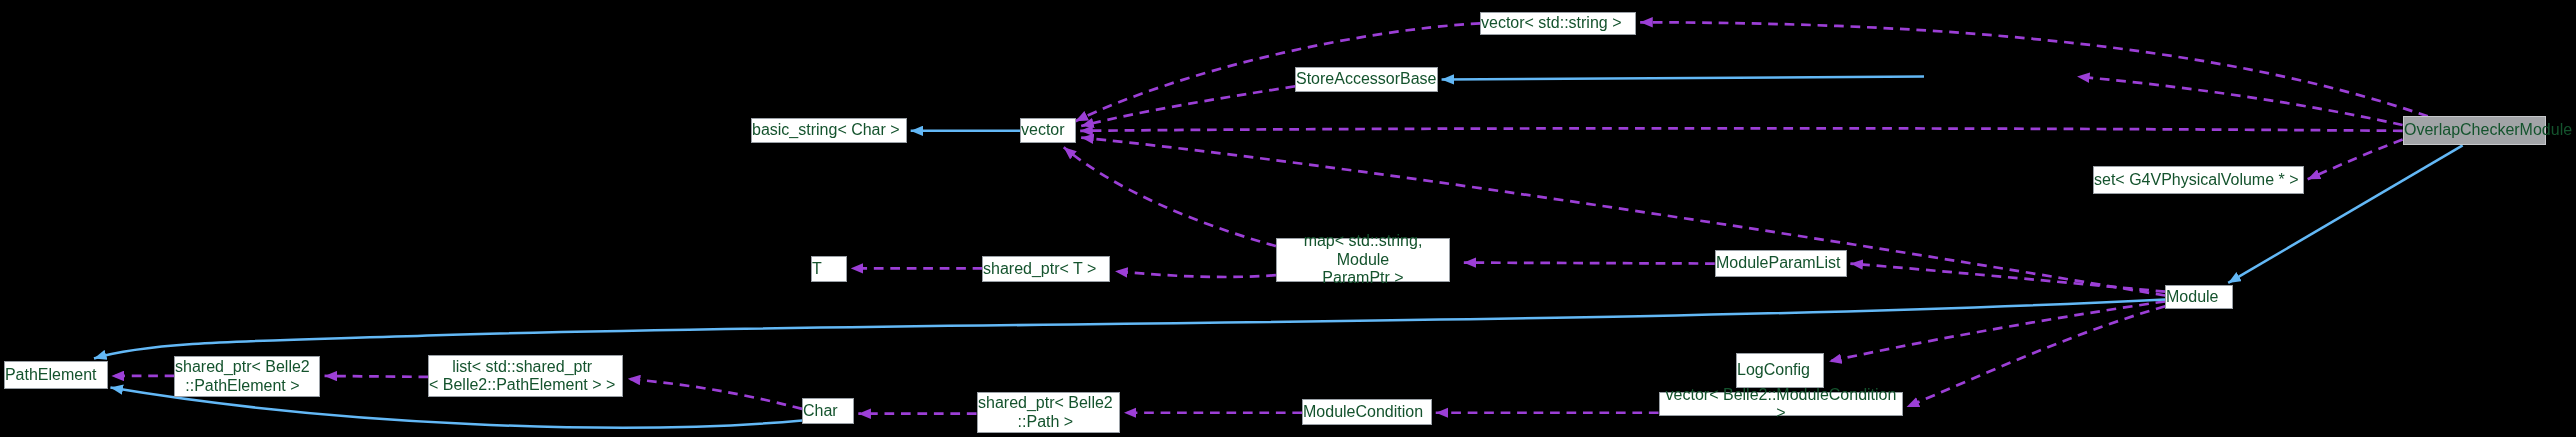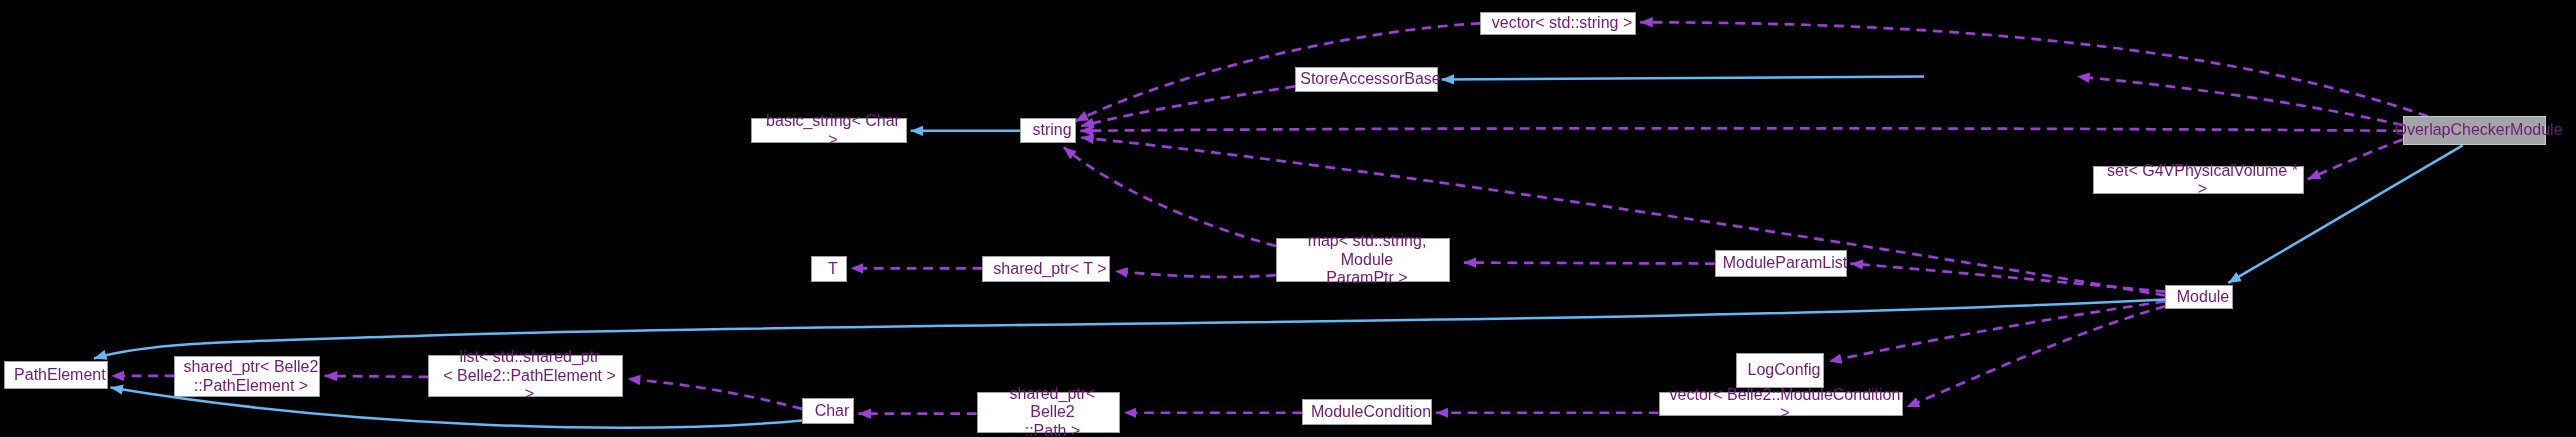--- a/index.html
+++ b/index.html
@@ -1,21 +1,21 @@
 <!DOCTYPE html>
 <html><head>
 <meta charset="utf-8">
 <style>
   html,body{margin:0;padding:0;background:#000;}
   #canvas{position:relative;width:2576px;height:438px;background:#000;overflow:hidden;
           font-family:"Liberation Sans",sans-serif;}
   #edges{position:absolute;left:0;top:0;}
-  .node{position:absolute;box-sizing:border-box;display:flex;align-items:center;justify-content:center;
-        background:#ffffff;border:1.9px solid #9aa0a6;color:#701a75;
-        font-size:16px;line-height:18.4px;text-align:center;white-space:pre-line;cursor:pointer;padding-left:8px;}
+  .node{position:absolute;box-sizing:border-box;display:flex;align-items:center;
+        background:#ffffff;border:1.9px solid #9aa0a6;color:#14532d;
+        font-size:16px;line-height:18.4px;text-align:center;white-space:pre-line;cursor:pointer;}
   .node.highlight{background:#a2a4a7;border-color:#c6c8cb;cursor:default;}
   .node span{white-space:pre-line;}
 </style>
 </head>
 <body>
 
 <div id="canvas">
 
   <svg id="edges" width="2576" height="438" viewBox="0 0 2659 452">
     <defs>
@@ -66,21 +66,21 @@
   <div class="node" style="left:1295px;top:67px;width:143px;height:25px">
     <span>StoreAccessorBase</span>
   </div>
 
 
   <div class="node" style="left:751px;top:118px;width:156px;height:25px">
     <span>basic_string&lt; Char &gt;</span>
   </div>
 
   <div class="node" style="left:1020px;top:118px;width:56px;height:25px">
-    <span>string</span>
+    <span>vector</span>
   </div>
 
   <div class="node highlight" style="left:2403px;top:116px;width:143px;height:29px">
     <span>OverlapCheckerModule</span>
   </div>
 
   <div class="node" style="left:2093px;top:166px;width:211px;height:28px">
     <span>set&lt; G4VPhysicalVolume * &gt;</span>
   </div>
 

